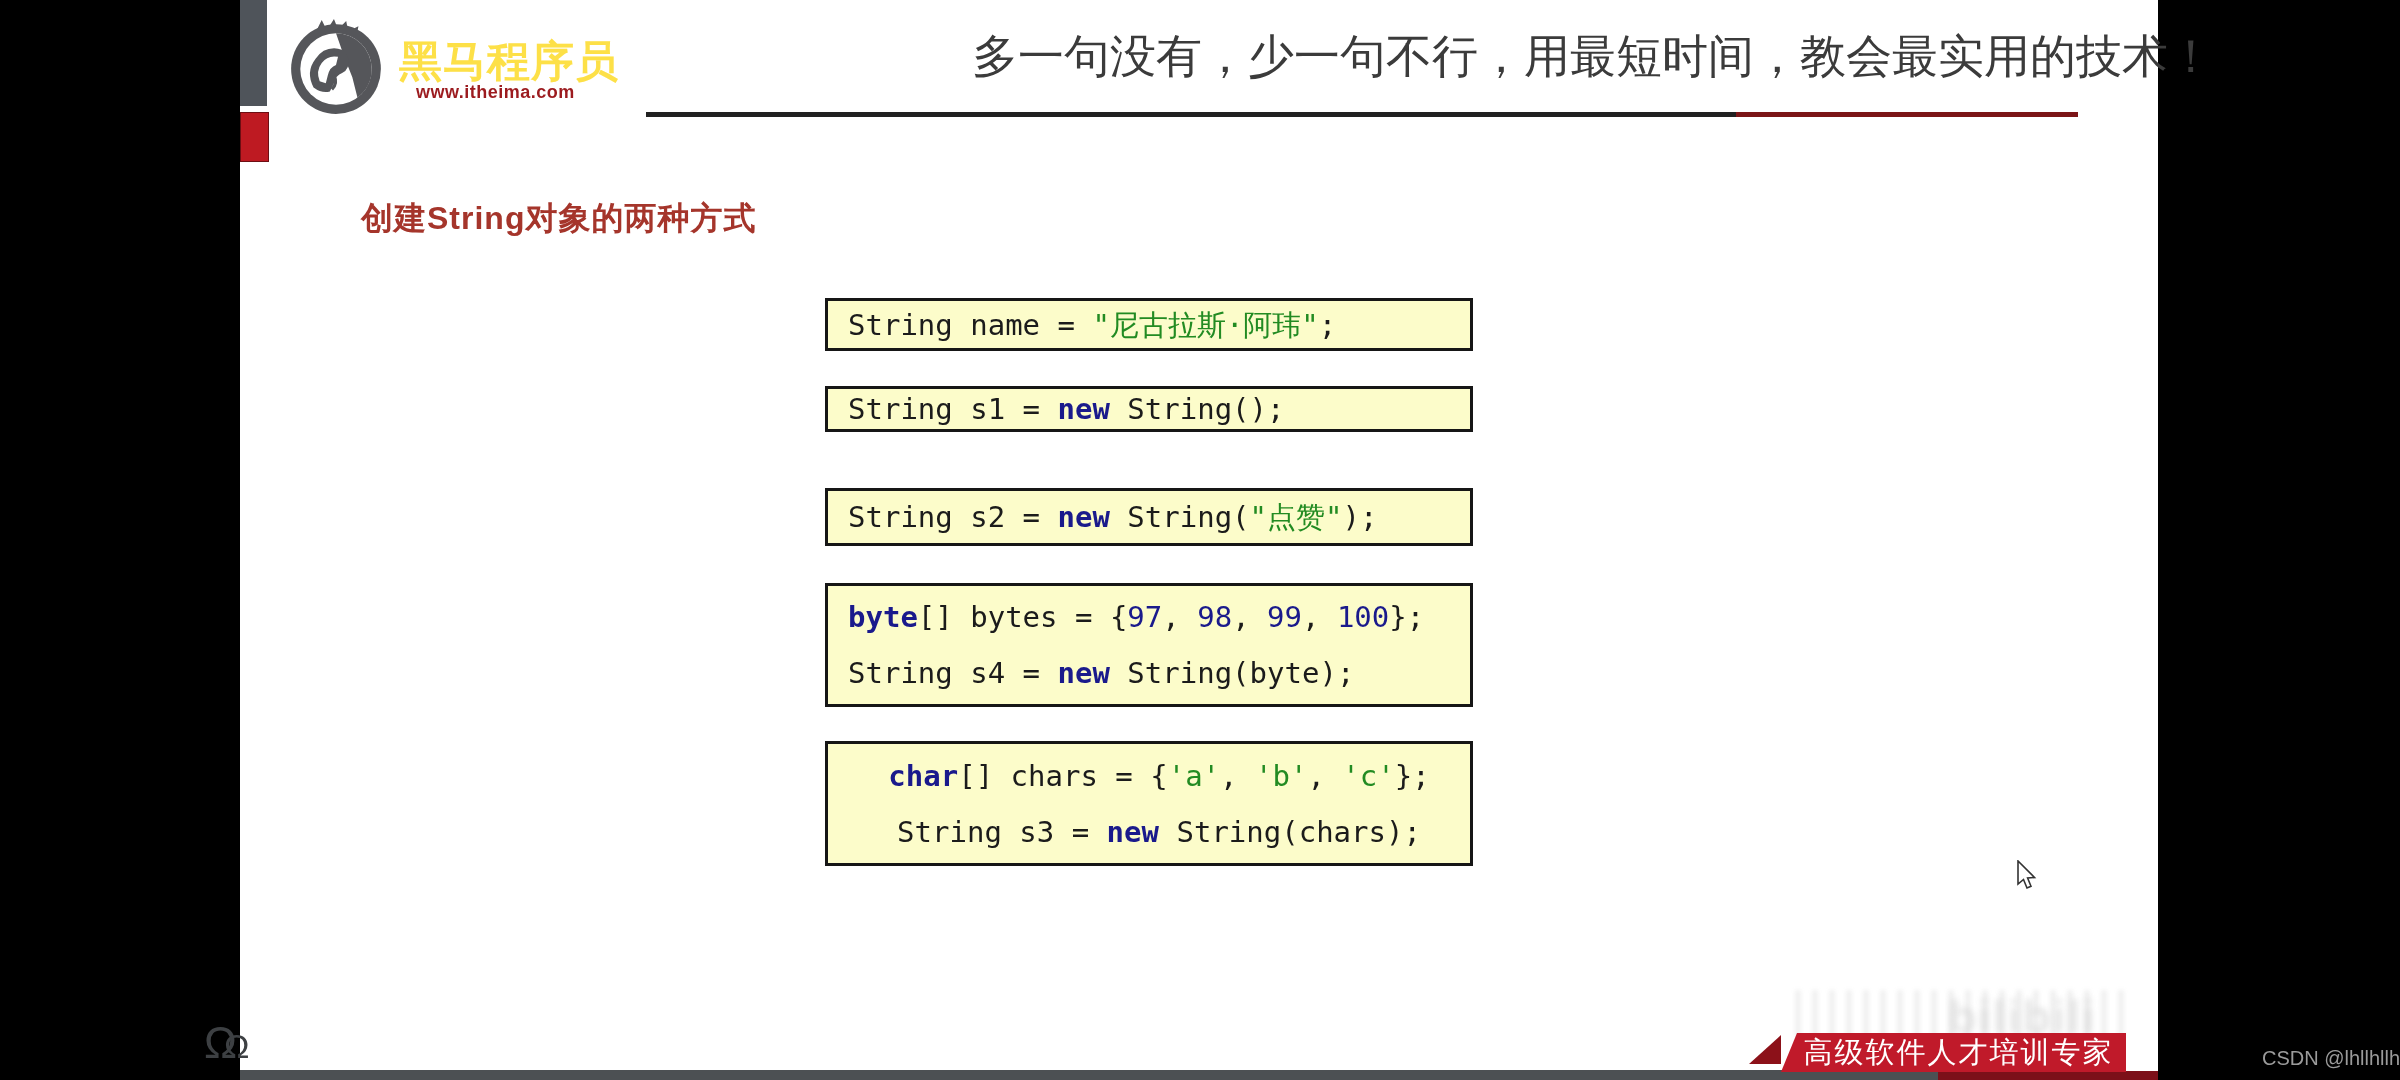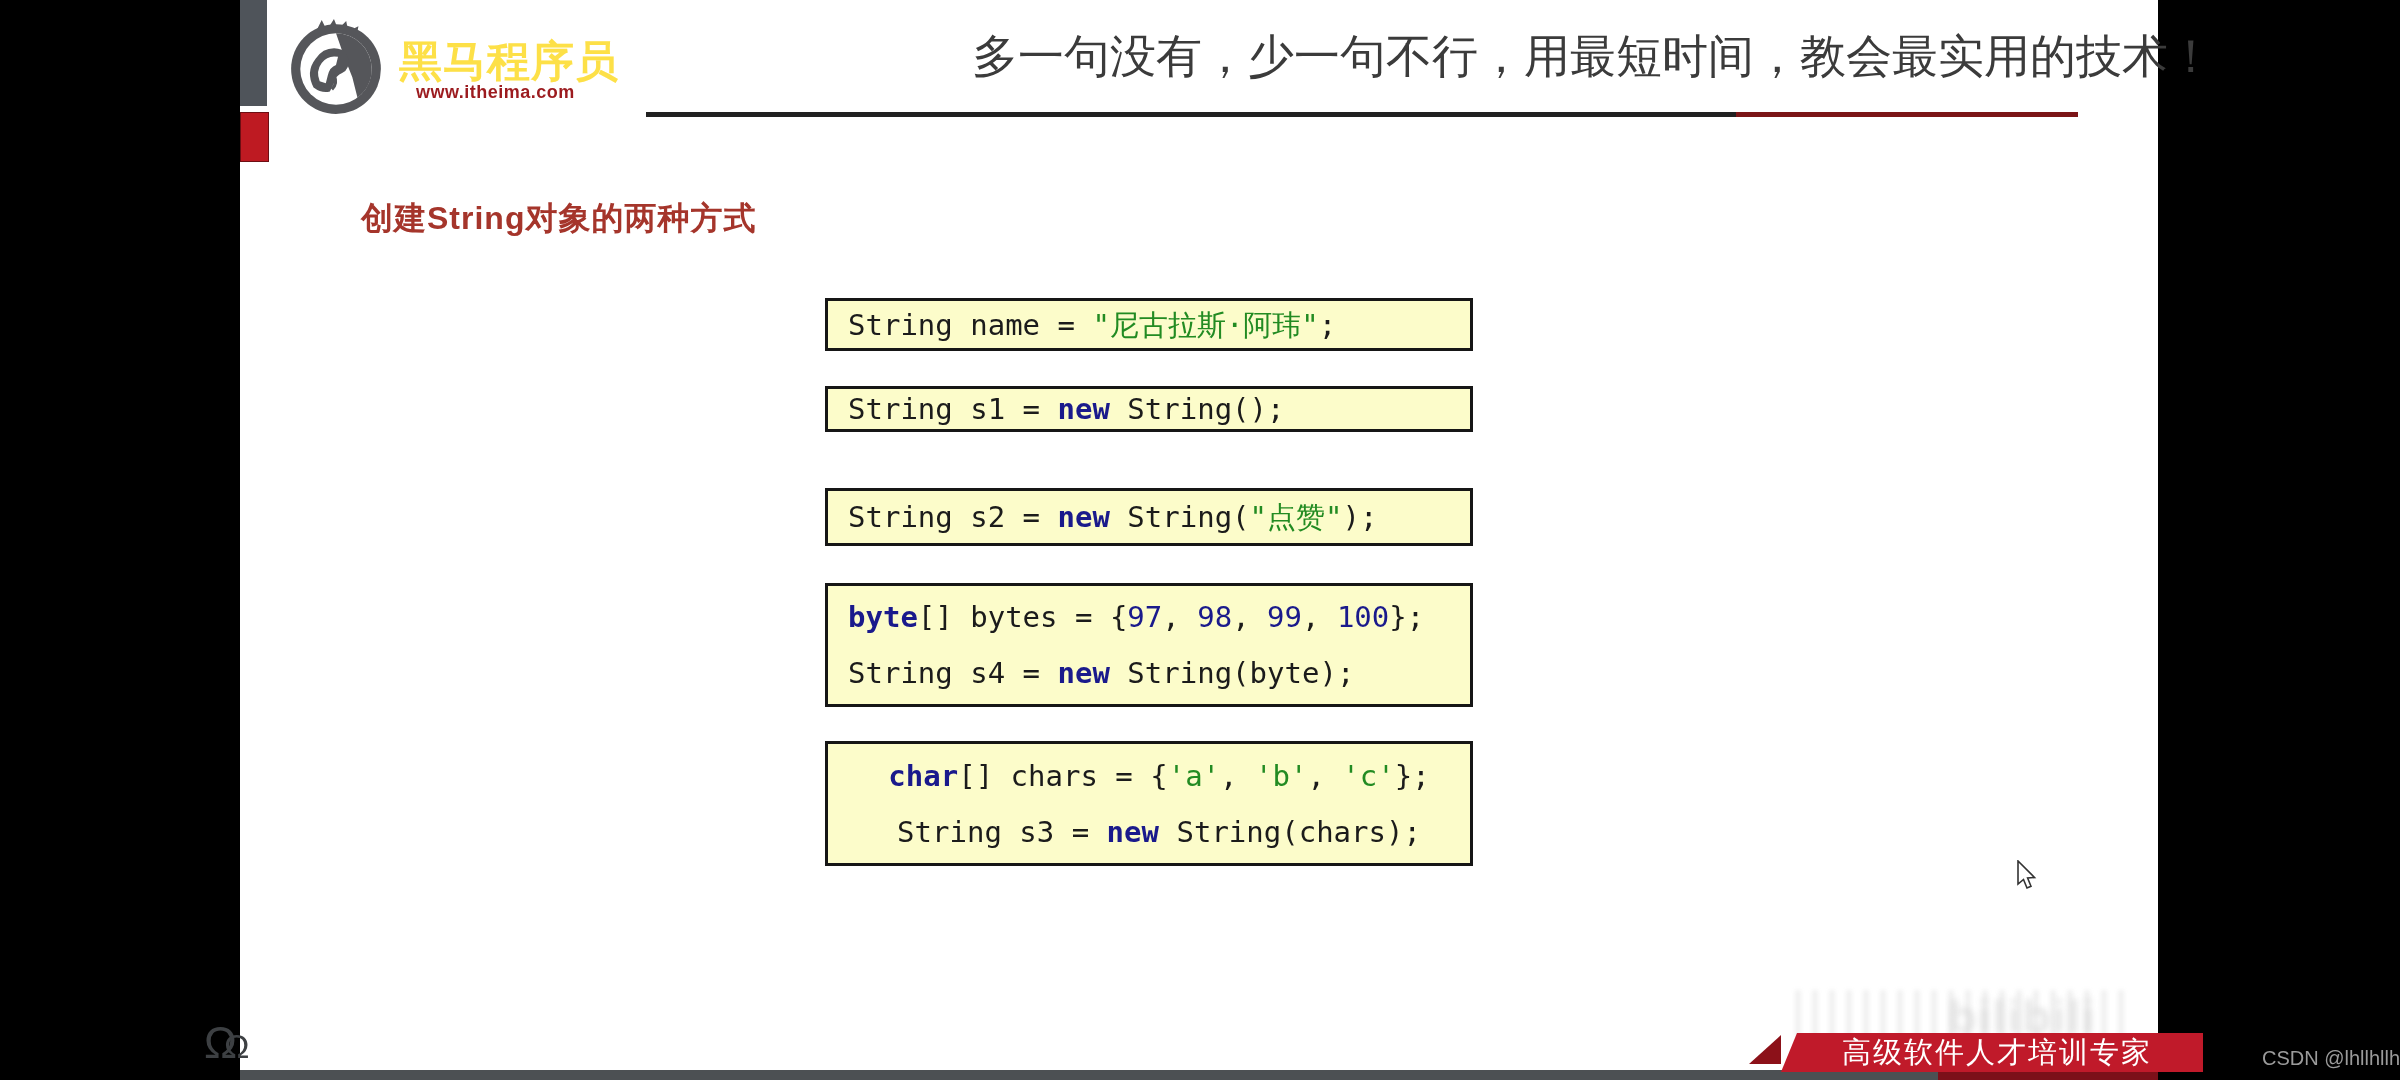--- a/index.html
+++ b/index.html
@@ -53,21 +53,21 @@
   .seg-num{color:#1a1a8c;}
 
   
   .footer-gray{position:absolute;left:240px;top:1070px;width:1698px;height:10px;background:#4c5053;}
   .footer-maroon{position:absolute;left:1938px;top:1071px;width:220px;height:9px;background:#7c1019;}
   .banner-tri{
     position:absolute;left:1749px;top:1035px;width:32px;height:29px;background:#8c1119;
     clip-path:polygon(100% 0,100% 100%,0 100%);
   }
   .banner{
-    position:absolute;left:1781px;top:1033px;width:422px;height:39px;
+    position:absolute;left:1781px;top:1033px;width:345px;height:39px;
     background:#c01a2a;clip-path:polygon(16px 0,100% 0,100% 100%,0 100%);
     display:flex;align-items:center;justify-content:center;
   }
   .banner-text{
     font-family:"DejaVu Serif","Liberation Serif",serif;
     font-size:29px;color:#ffffff;letter-spacing:2px;white-space:nowrap;padding-left:10px;
   }
   .bili-smudge{
     position:absolute;left:1795px;top:990px;width:330px;height:48px;
     background:repeating-linear-gradient(90deg,rgba(205,205,205,.38) 0 6px,rgba(255,255,255,0) 6px 17px);

